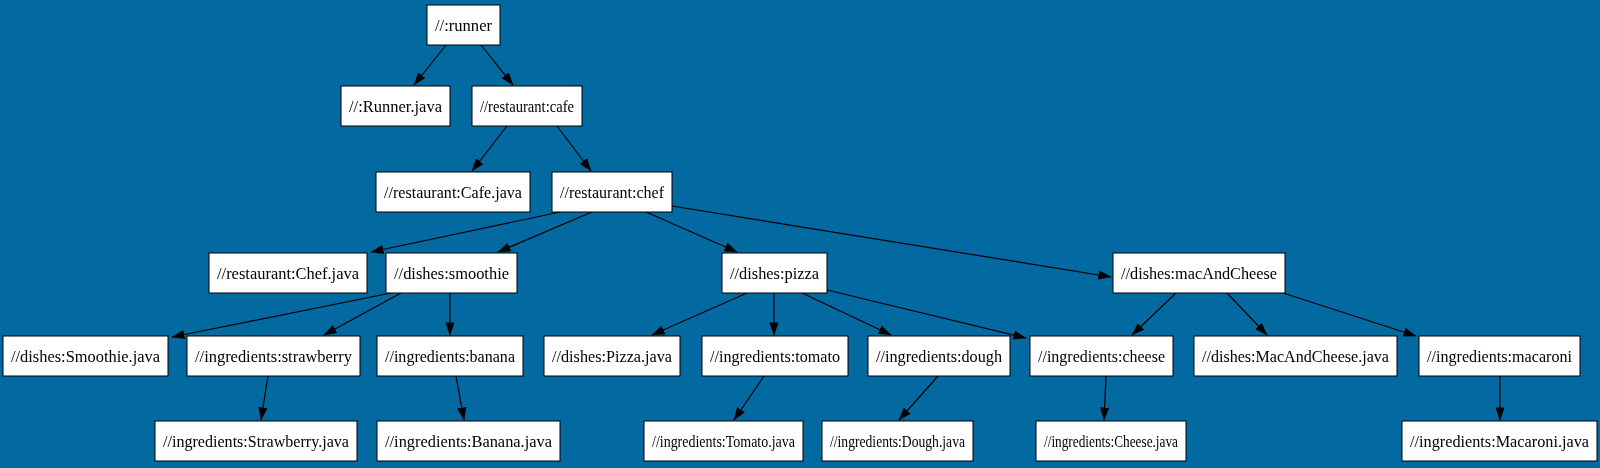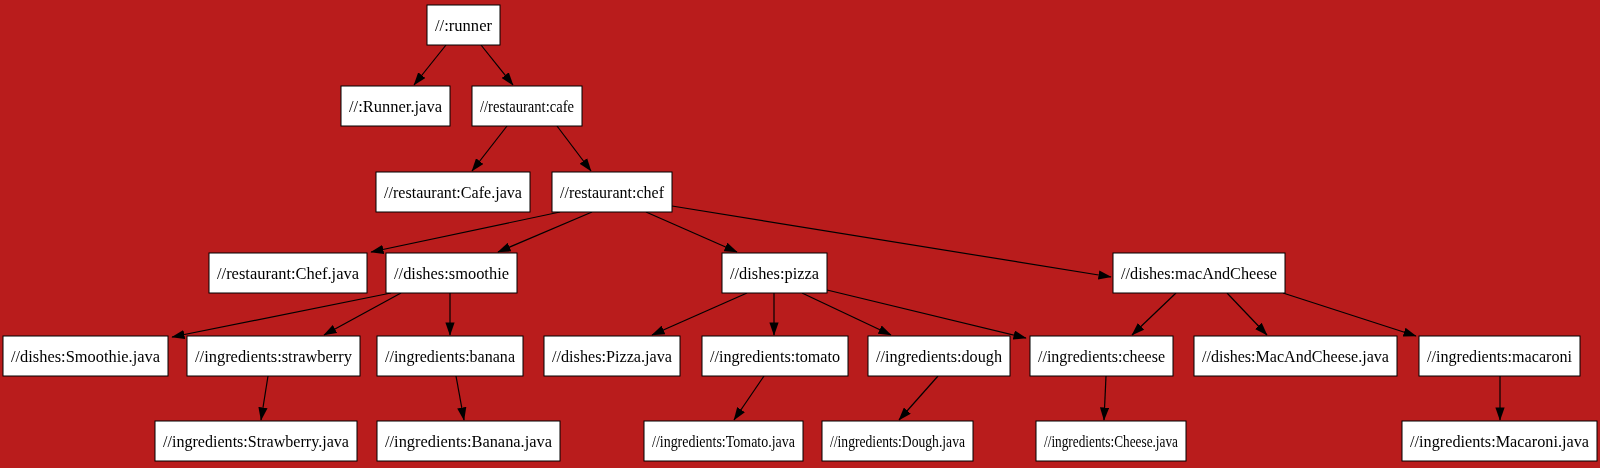--- a/index.html
+++ b/index.html
@@ -5,21 +5,21 @@
   html, body {
     margin: 0;
     padding: 0;
     background: #ffffff;
     font-family: "Liberation Serif", "DejaVu Serif", serif;
   }
   .canvas {
     position: relative;
     width: 1600px;
     height: 468px;
-    background: #b91c1c;
+    background: #0369a1;
     overflow: hidden;
   }
   svg { display: block; }
   .node-rect {
     fill: #ffffff;
     stroke: #000000;
     stroke-width: 1;
   }
   .node-label {
     fill: #000000;

